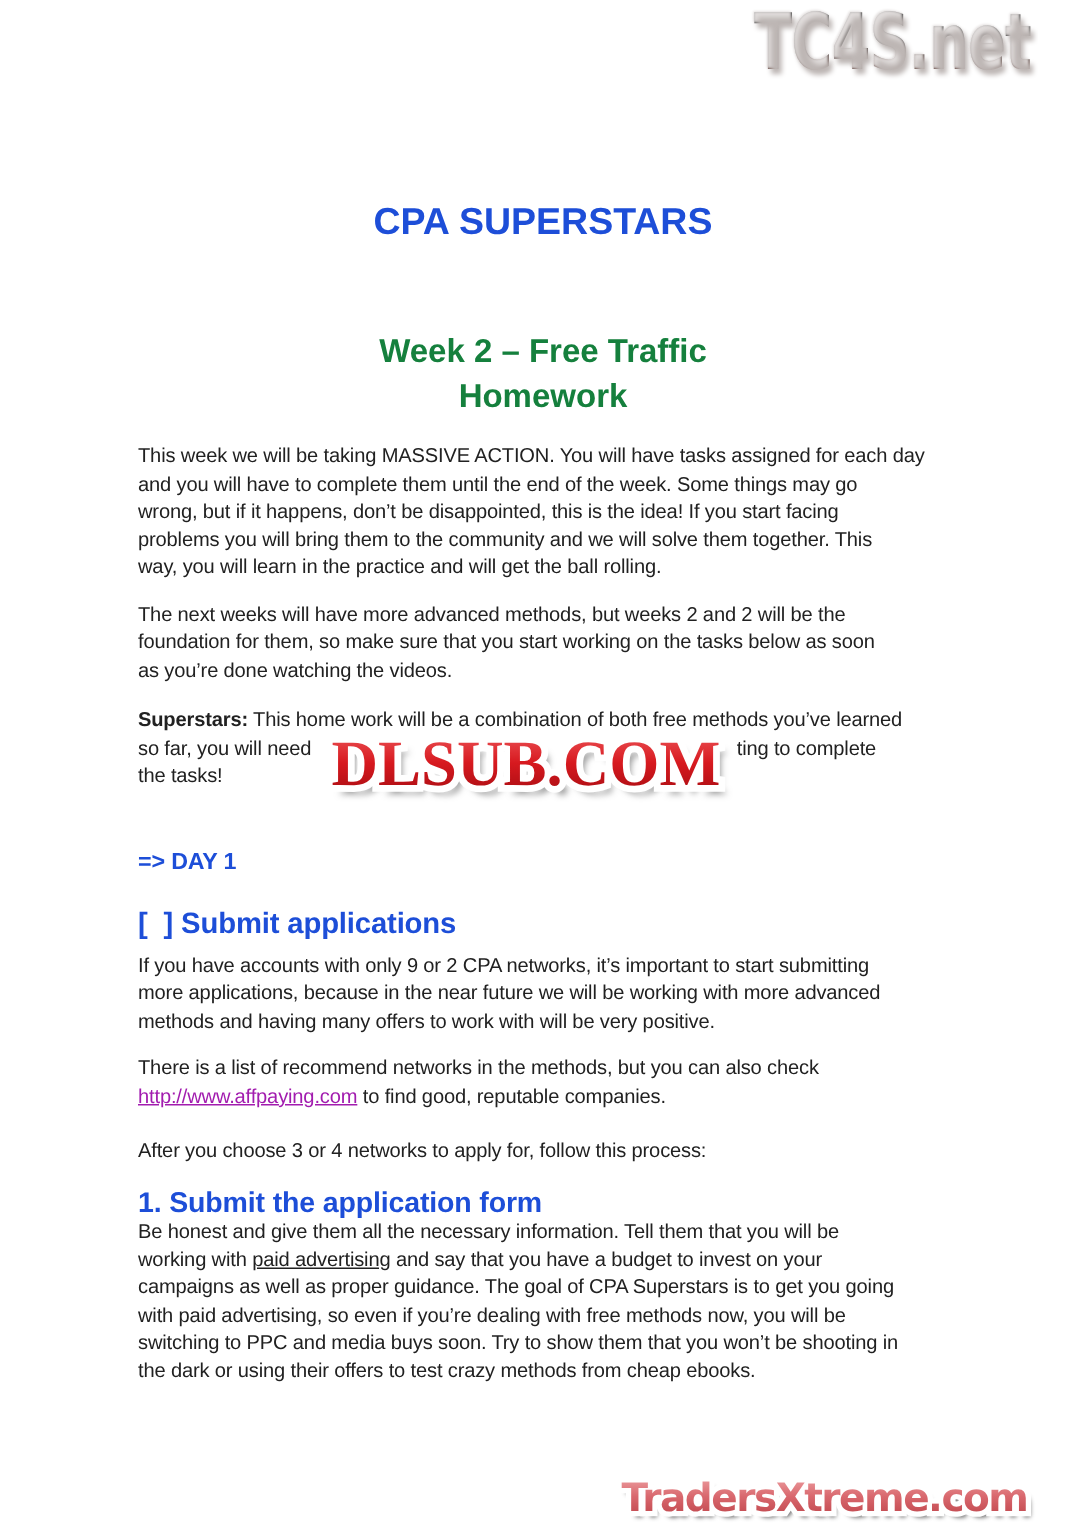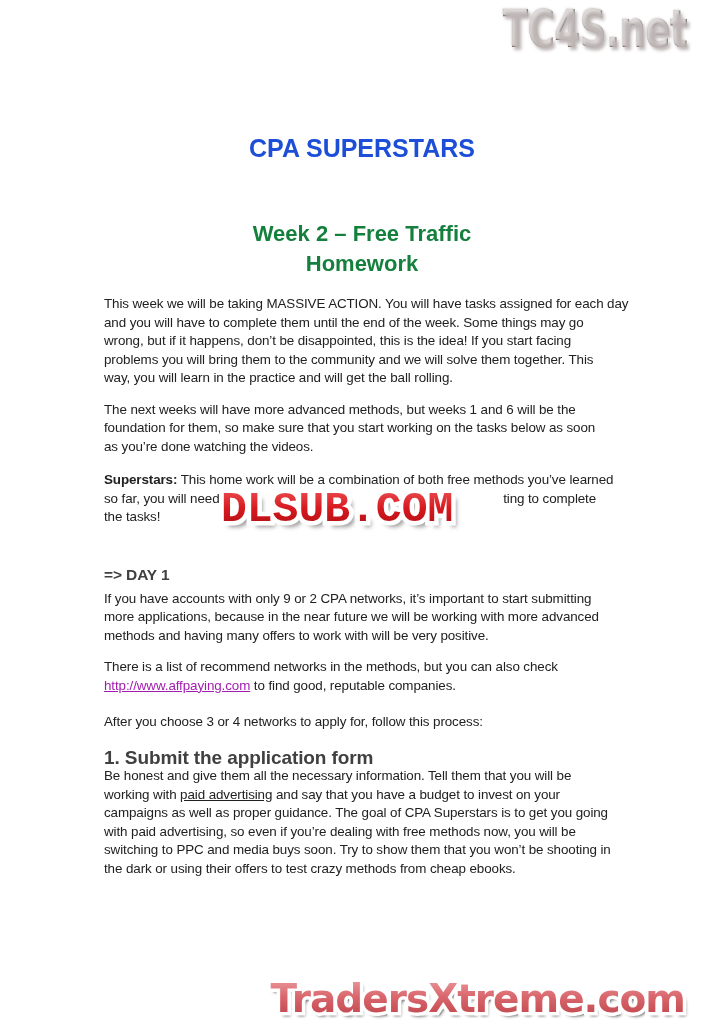--- a/index.html
+++ b/index.html
@@ -15,50 +15,50 @@
                -webkit-background-clip:text;background-clip:text;color:transparent;}
   }
 
   
   .title{position:absolute;top:131px;left:0;width:724px;margin:0;text-align:center;
          font-size:25px;line-height:34px;font-weight:bold;color:#1d4ed8;}
   .subtitle{position:absolute;top:199px;left:0;width:724px;text-align:center;
             font-size:22px;line-height:30px;font-weight:bold;color:#15803d;white-space:pre-line;margin-top:20px;}
 
   
-  .content{position:absolute;left:104px;top:295px;width:562px;font-size:13.4px;
+  .content{position:absolute;left:92px;top:295px;width:562px;font-size:13.4px;
            line-height:18.5px;letter-spacing:-.1px;color:#212121;}
   .content p{margin:0;white-space:pre-line;}
-  .content h2,.content h3{margin:0;color:#404040;}
+  .content h2,.content h3{margin:0;color:#1d4ed8;}
   .mt5{margin-top:5px!important;}
   .mt13{margin-top:13px!important;}
   .mt15{margin-top:15px!important;}
   .mt18{margin-top:18px!important;}
   .h-day{margin-top:37px!important;font-size:15.5px;line-height:21px;font-weight:bold;}
   .h-task{margin-top:18px!important;font-size:19.5px;line-height:27px;font-weight:bold;}
   .h-step{margin-top:17px!important;font-size:19px;line-height:18.5px;font-weight:bold;}
   .gap{display:inline-block;width:280px;height:1px;}
   .link{color:#a21caf;text-decoration:underline;cursor:pointer;}
   .u{text-decoration:underline;text-align:right;}
   strong{font-weight:bold;}
 
   
-  .wm{position:absolute;left:221px;top:484px;font-family:Liberation Mono, monospace;font-weight:bold;
+  .wm{position:absolute;left:221px;top:484px;font-family:Liberation Serif, serif;font-weight:bold;
       font-size:43px;line-height:52px;white-space:nowrap;}
   .wm-back{position:absolute;left:0;top:0;color:#ffffff;-webkit-text-stroke:9px #ffffff;
            text-shadow:5px 6px 4px rgba(125,125,125,.8);}
   .wm-front{position:relative;color:#c4161c;}
   @supports (-webkit-background-clip: text){
     .wm-front{background:linear-gradient(180deg,#ee585b 0%,#d7191f 48%,#a30c11 100%);
               -webkit-background-clip:text;background-clip:text;color:transparent;}
   }
 
   
   .traders{position:absolute;right:7px;top:981px;font-family:"DejaVu Sans",sans-serif;font-weight:bold;
-           font-size:39px;line-height:36px;letter-spacing:-1px;white-space:nowrap;}
+           font-size:26px;line-height:36px;letter-spacing:-1px;white-space:nowrap;}
   .tr-back{position:absolute;left:0;top:0;color:#ffffff;-webkit-text-stroke:7px #ffffff;
            text-shadow:3px 4px 3px rgba(70,70,70,.85);}
   .tr-front{position:relative;color:#cf565c;}
   @supports (-webkit-background-clip: text){
     .tr-front{background:linear-gradient(180deg,#eda0a2 0%,#d9686e 45%,#bb4046 100%);
               -webkit-background-clip:text;background-clip:text;color:transparent;}
   }
 </style>
 </head>
 <body>
@@ -71,27 +71,28 @@
 
   <div class="subtitle">Week 2 – Free Traffic
 Homework</div>
 
   <div class="content">
     <p>This week we will be taking MASSIVE ACTION. You will have tasks assigned for each day
 and you will have to complete them until the end of the week. Some things may go
 wrong, but if it happens, don’t be disappointed, this is the idea! If you start facing
 problems you will bring them to the community and we will solve them together. This
 way, you will learn in the practice and will get the ball rolling.</p>
-    <p class="mt13">The next weeks will have more advanced methods, but weeks 1 and 6 will be the
+    <p class="mt13">The next weeks will have more advanced methods, but weeks 2 and 2 will be the
 foundation for them, so make sure that you start working on the tasks below as soon
 as you’re done watching the videos.</p>
     <p class="mt15"><strong>Superstars:</strong><span> This home work will be a combination of both free methods you’ve learned
 so far, you will need</span> <span class="gap"></span><span>ting to complete
 the tasks!</span></p>
     <h2 class="h-day">=&gt; DAY 1</h2>
+    <h2 class="h-task">[&nbsp;&nbsp;] Submit applications</h2>
     <p class="mt5">If you have accounts with only 9 or 2 CPA networks, it’s important to start submitting
 more applications, because in the near future we will be working with more advanced
 methods and having many offers to work with will be very positive.</p>
     <p class="mt13"><span>There is a list of recommend networks in the methods, but you can also check
 </span><a class="link">http://www.affpaying.com</a><span> to find good, reputable companies.</span></p>
     <p class="mt18">After you choose 3 or 4 networks to apply for, follow this process:</p>
     <h3 class="h-step">1. Submit the application form</h3>
     <p><span>Be honest and give them all the necessary information. Tell them that you will be
 working with </span><span class="u">paid advertising</span><span> and say that you have a budget to invest on your
 campaigns as well as proper guidance. The goal of CPA Superstars is to get you going

